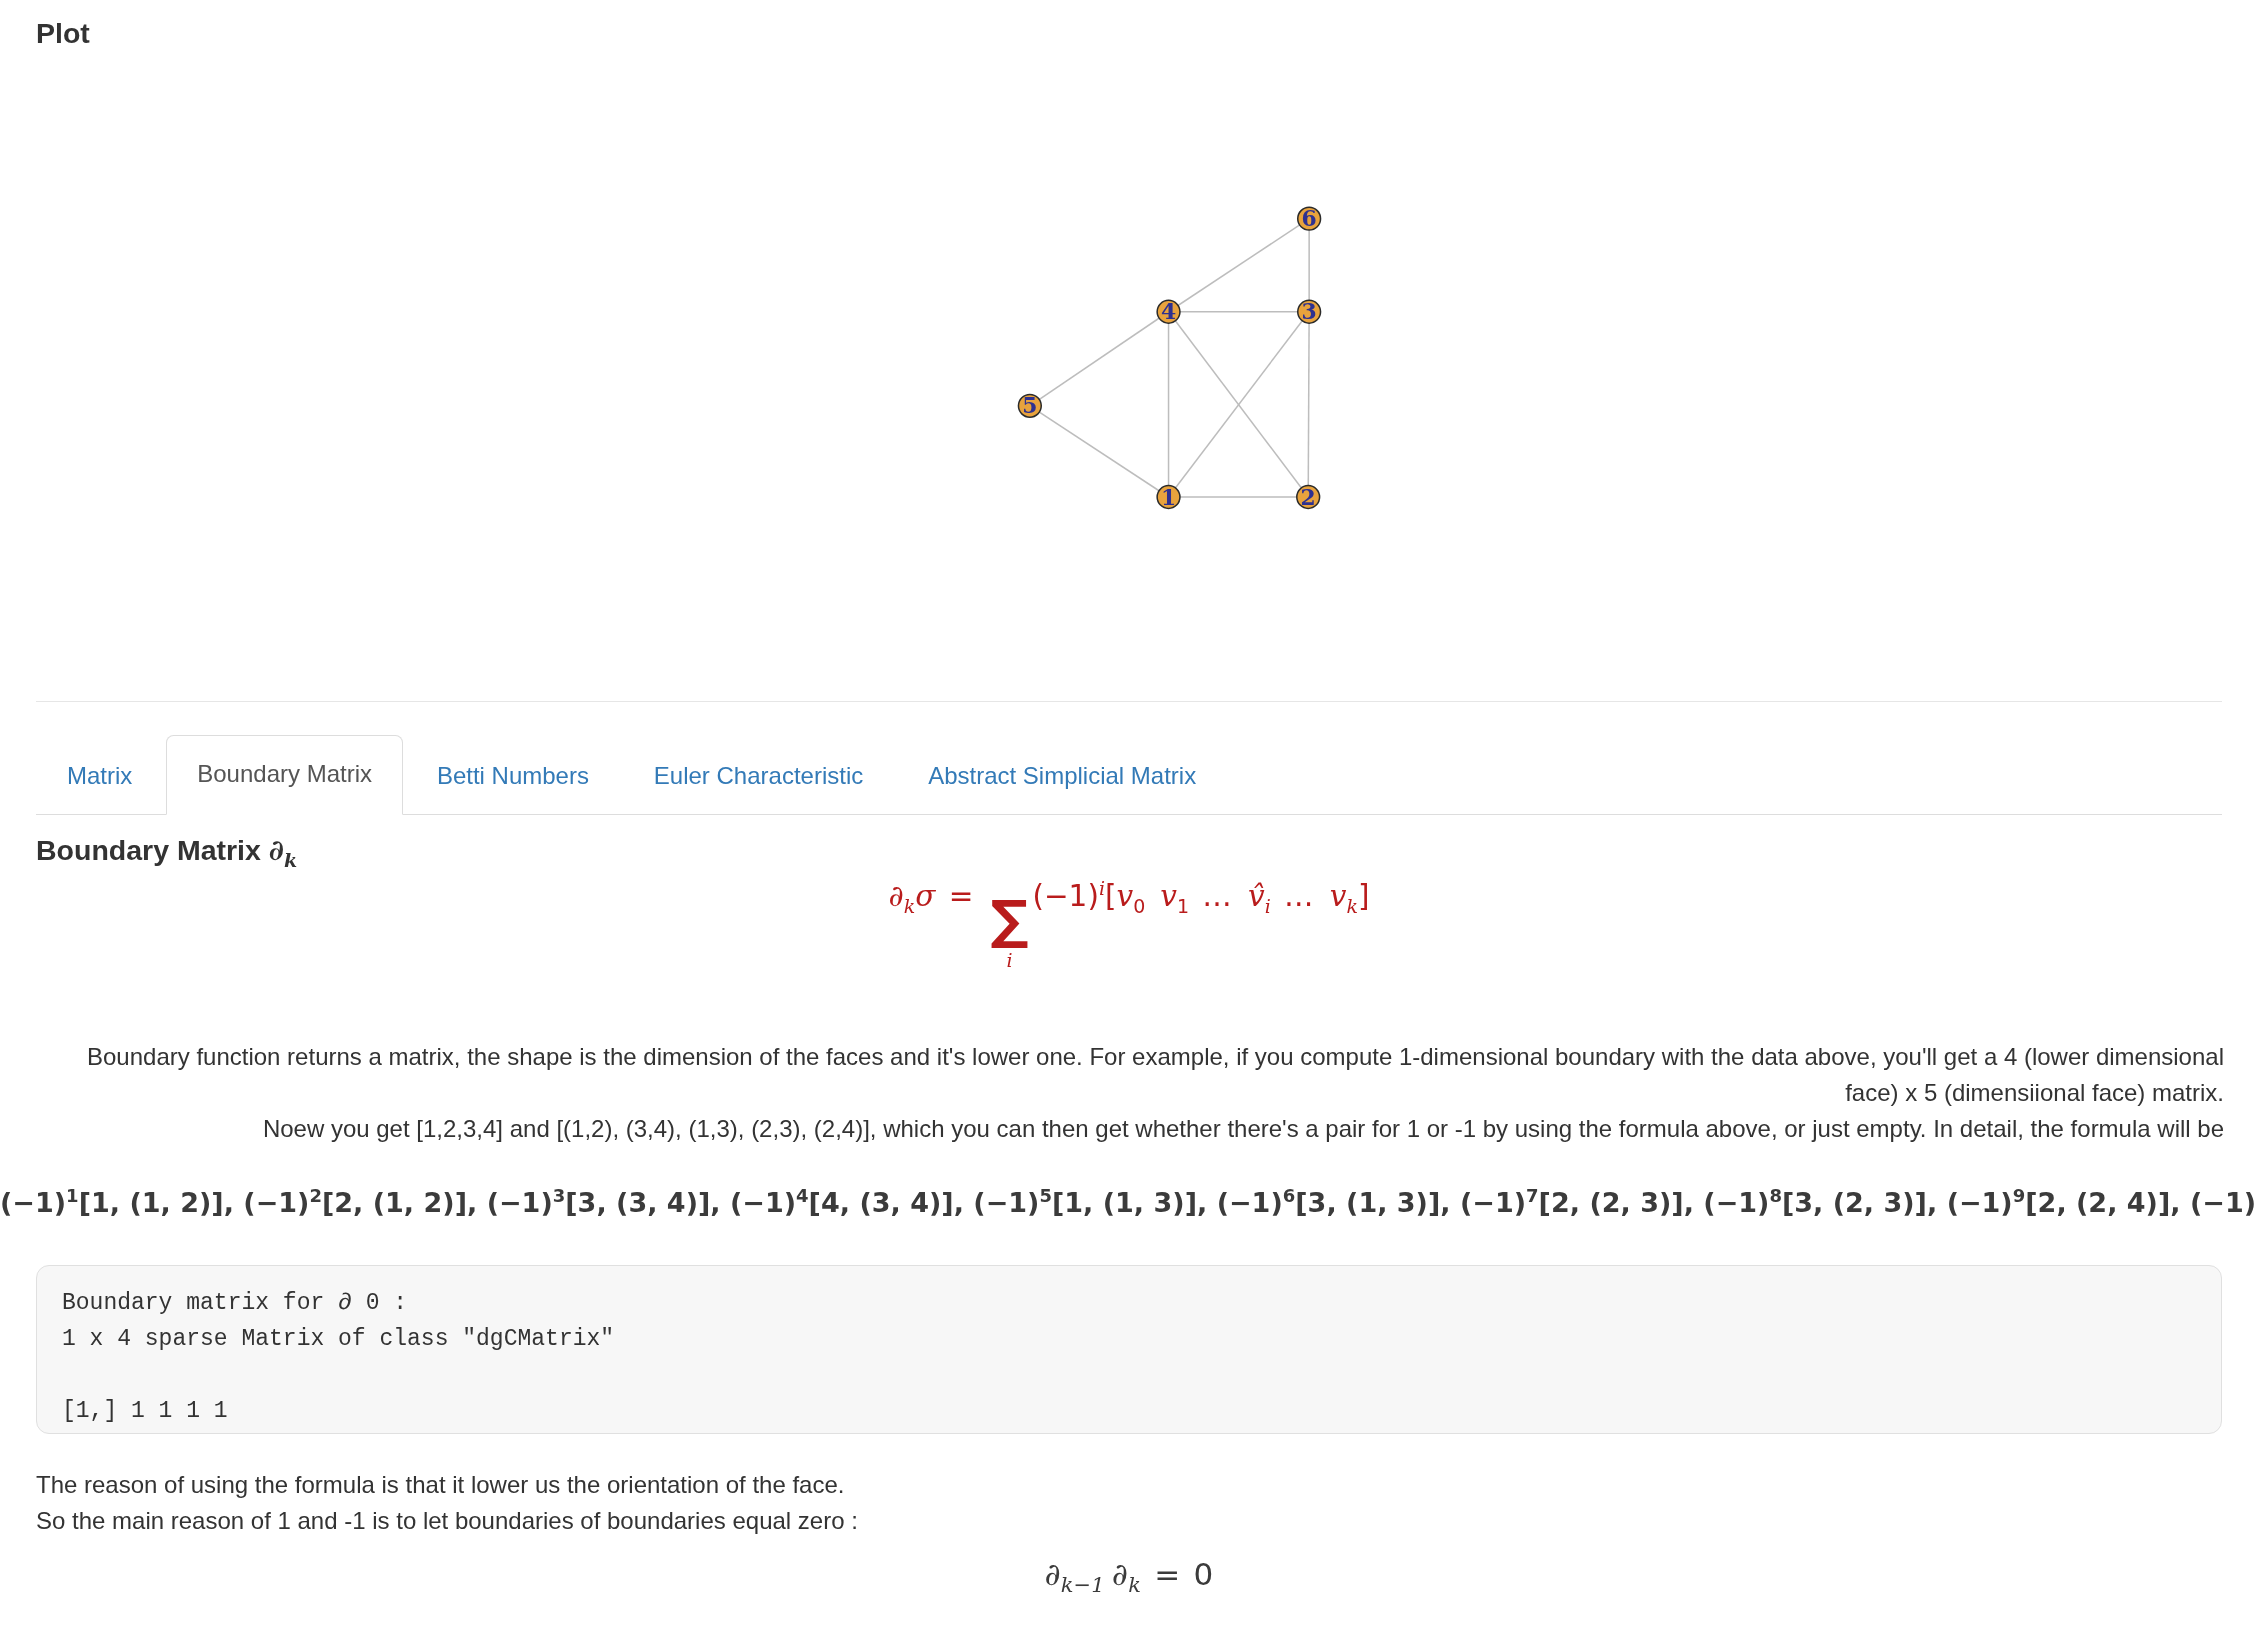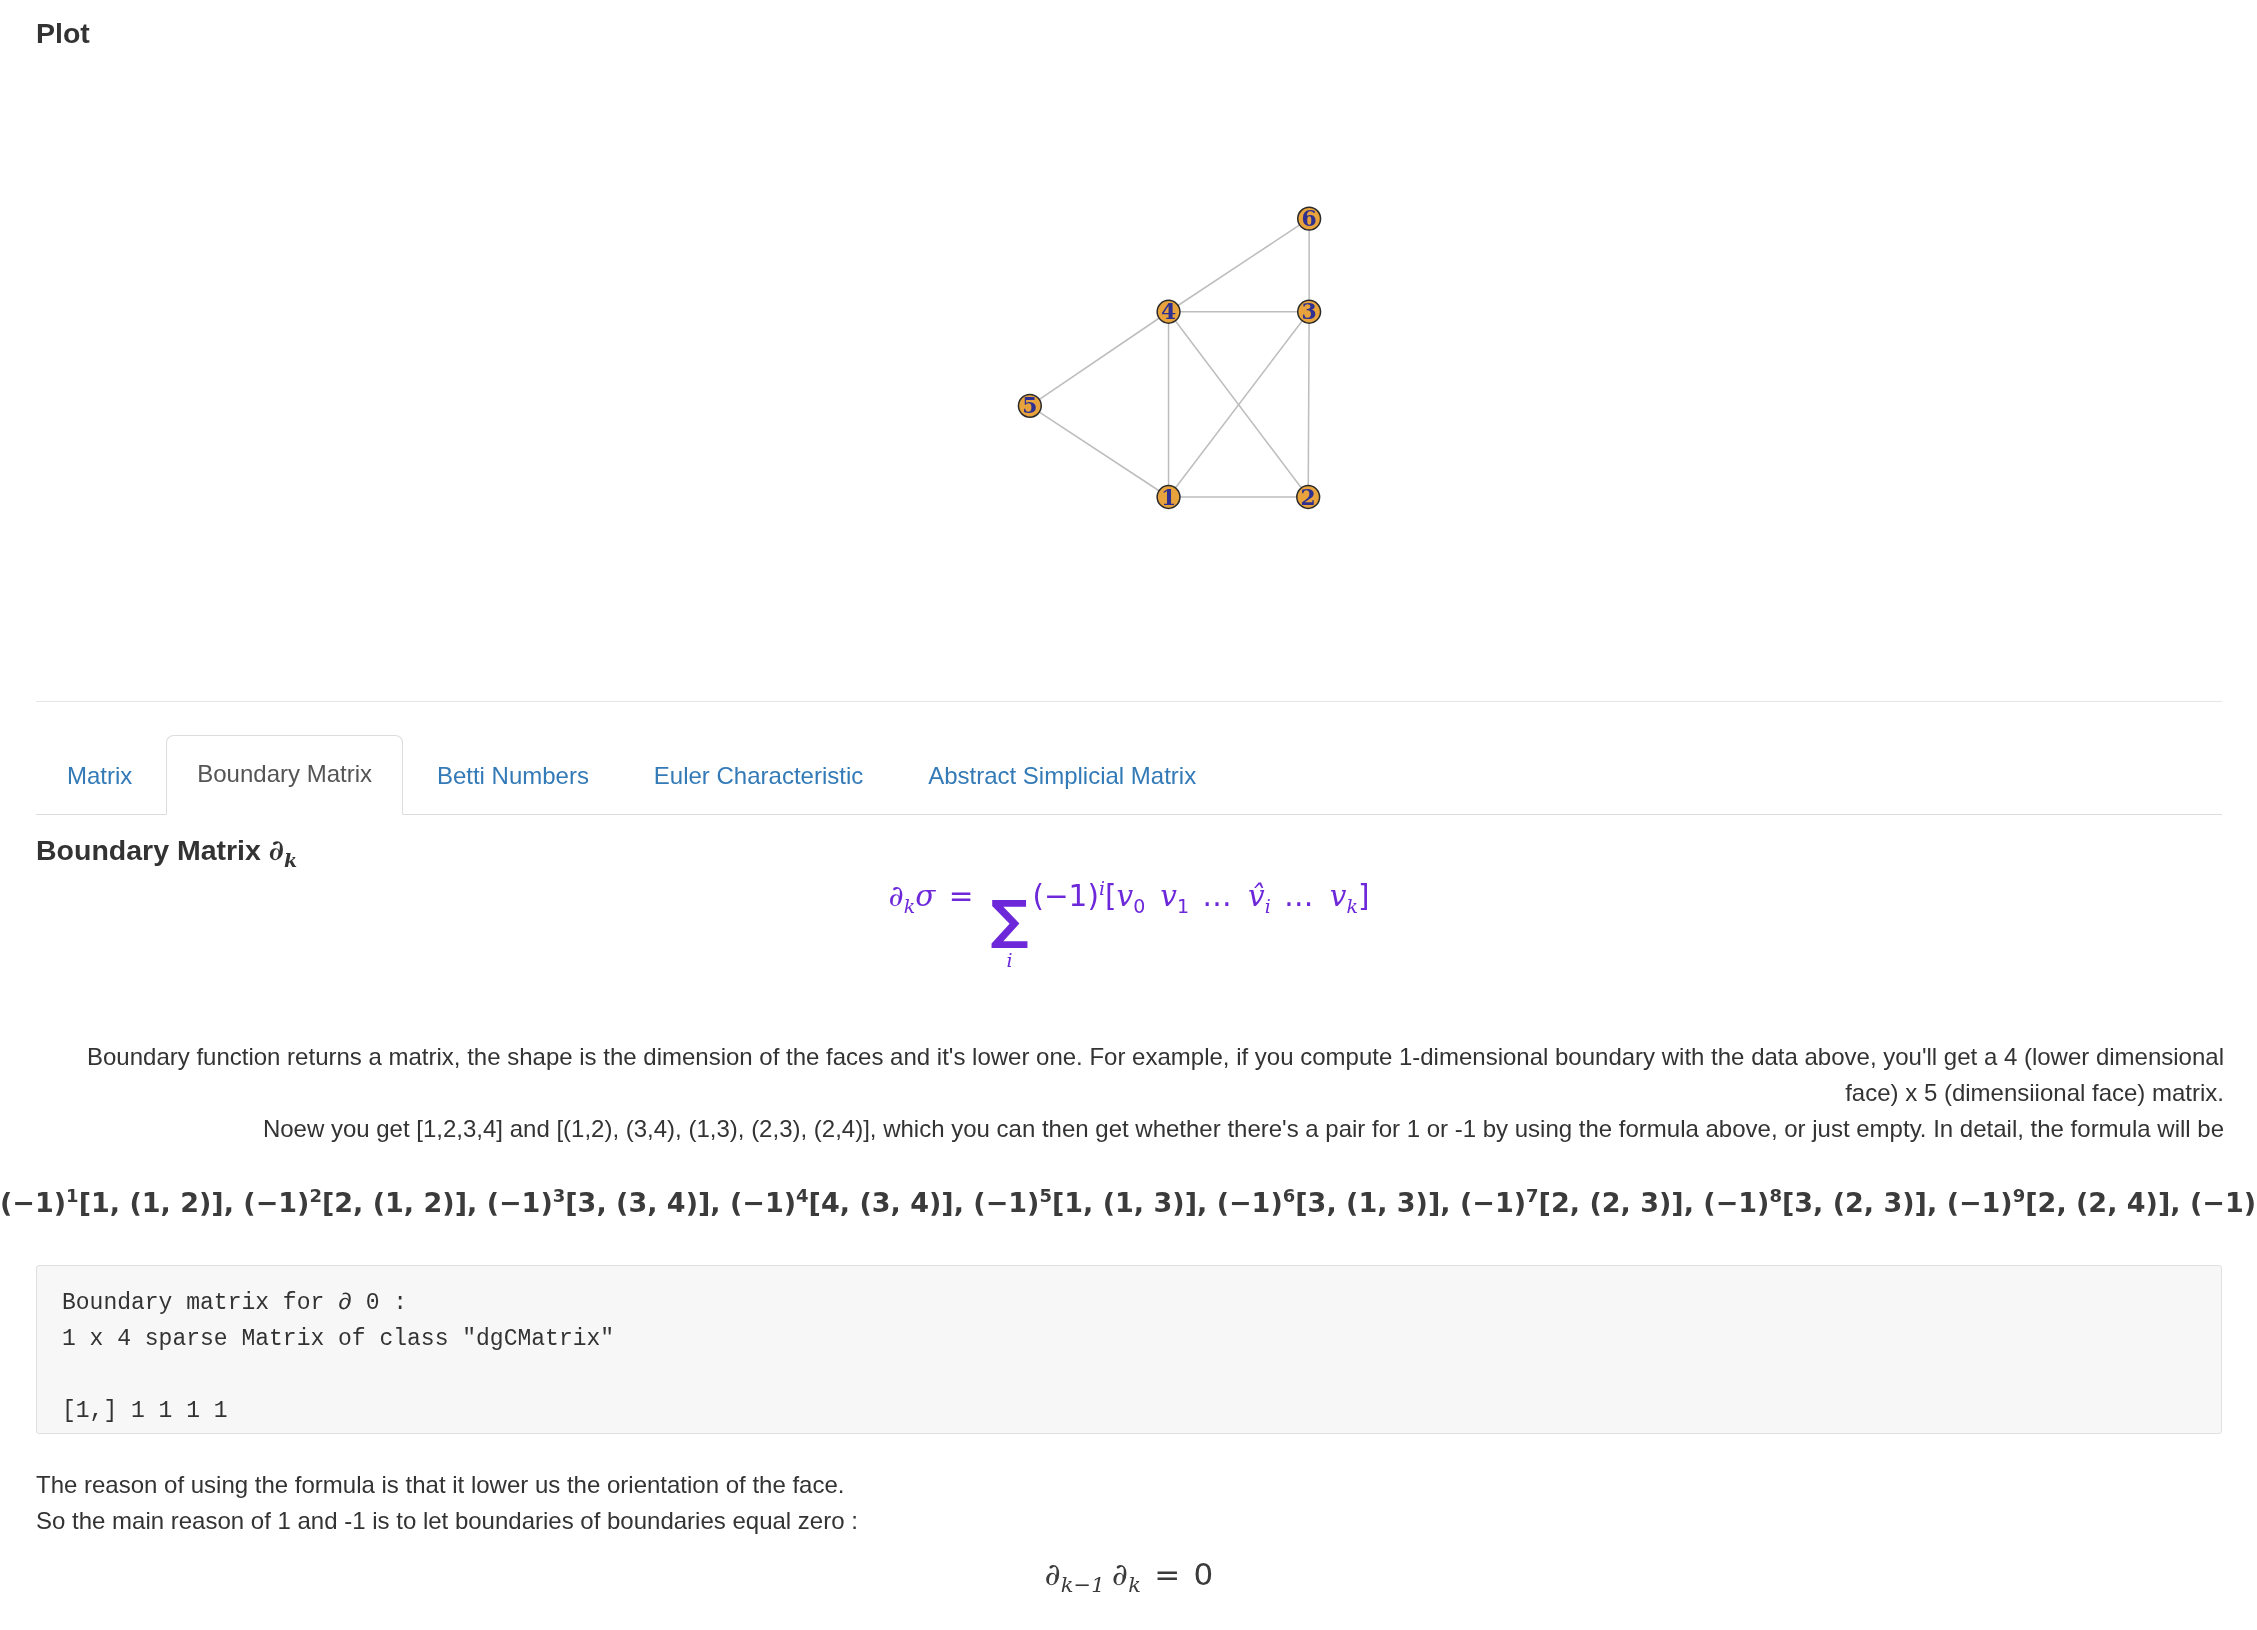--- a/index.html
+++ b/index.html
@@ -59,21 +59,21 @@
   .sec-heading {
     position: absolute; left: 36px; top: 833px;
     font-size: 28.5px; font-weight: bold; color: #333;
   }
   .it { font-family: "DejaVu Serif", serif; font-style: italic; }
   .sec-heading sub { font-size: 19px; }
 
   .formula-sum {
     position: absolute; left: 0; right: 0; top: 877px;
     text-align: center;
-    font-size: 29.5px; color: #6d28d9;
+    font-size: 29.5px; color: #b91c1c;
     font-family: "DejaVu Sans", sans-serif;
   }
   .formula-sum sub, .formula-sum sup { font-size: 19px; }
   .eqsp { margin: 0 13.3px; }
   .sum-stack {
     display: inline-flex; flex-direction: column; align-items: center;
     vertical-align: -32px; margin: 0 3.8px;
   }
   .sum-glyph { font-size: 53px; line-height: 1.05; font-weight: bold; }
   .sum-sub { font-size: 19px; margin-top: 1.9px; }
@@ -95,21 +95,21 @@
     white-space: nowrap;
     font-weight: bold;
   }
   .terms-line sup { font-size: 18px; }
 
   .code-block {
     position: absolute; left: 36px; right: 36px; top: 1265px;
     height: 169px;
     background: #f7f7f7;
     border: 1px solid #e0e0e0;
-    border-radius: 3px;
+    border-radius: 13px;
     padding: 19px 25px;
     font-family: "Liberation Mono", "DejaVu Sans Mono", monospace;
     font-size: 23px; line-height: 36px;
     color: #333;
     white-space: pre;
     overflow: hidden;
   }
 
   .formula-final {
     position: absolute; left: 0; right: 0; top: 1556px;

